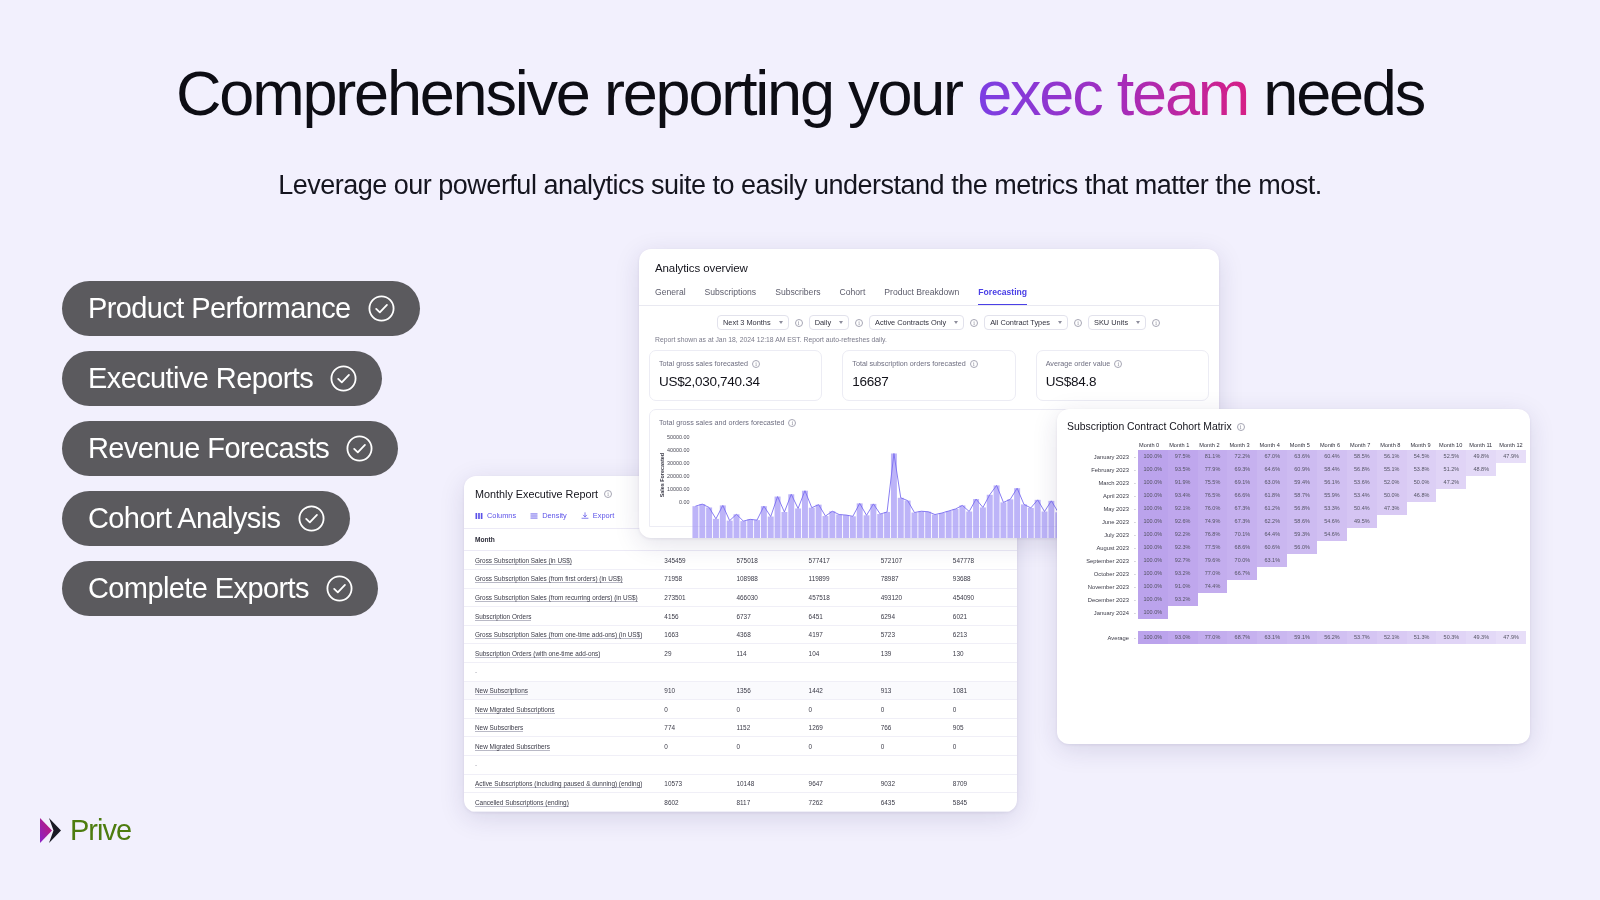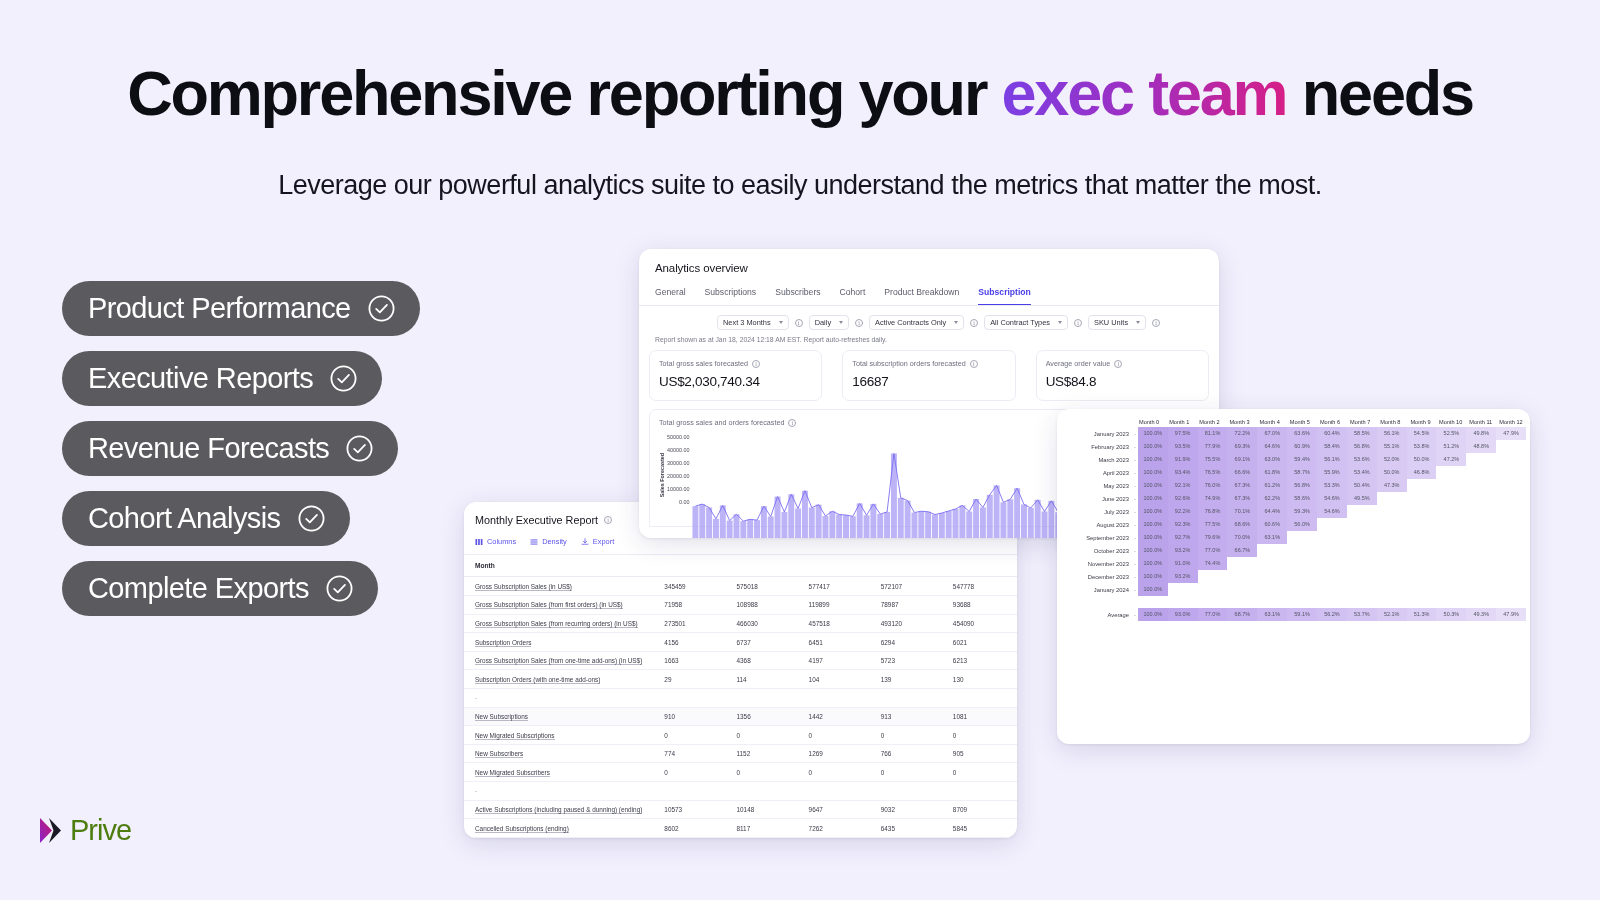--- a/index.html
+++ b/index.html
@@ -9,21 +9,21 @@
     font-family:"Liberation Sans", sans-serif;
     overflow:hidden;
     position:relative;
   }
 
   
   .hero { position:absolute; top:0; left:0; width:1600px; text-align:center; }
   .hero-title {
     margin-top:60px;
     font-size:63px;
-    font-weight:700;
+    font-weight:400;
     letter-spacing:-2.2px;
     color:#0d0d14;
     line-height:1.05;
   }
   .grad {
     background:linear-gradient(90deg,#7b3fe4 0%,#a02ec0 48%,#d61f86 100%);
     -webkit-background-clip:text;
     background-clip:text;
     color:transparent;
     -webkit-text-fill-color:transparent;
@@ -103,21 +103,21 @@
   .co-head { display:flex; }
   .co-rowlabel { width:73px; text-align:right; padding-right:5px; flex:none; color:#3b3b47; font-size:5.8px; white-space:nowrap; }
   .co-cells { display:flex; flex:1; }
   .co-cell { flex:1; text-align:center; line-height:13px; height:13px; font-size:5.5px; color:#545463; }
   .co-head .co-cell { color:#2f2f3b; height:10px; line-height:10px; font-size:5.6px; }
   .co-row { display:flex; align-items:center; height:13px; }
   .co-dash { color:#9a9aa8; padding-right:2px; }
   .co-avg { margin-top:12px; }
 
   
-  #report-card { left:464px; top:502px; width:553px; height:336px; z-index:1; }
+  #report-card { left:464px; top:476px; width:553px; height:336px; z-index:1; }
   .mr-title { font-size:10.8px; color:#14141c; padding:12px 0 0 11px; display:flex; align-items:center; gap:6px; }
   .mr-toolbar { display:flex; gap:14px; padding:11px 0 8px 11px; font-size:7.4px; color:#5b51e8; align-items:center; border-bottom:1px solid #eceaf6; }
   .mr-tool { display:flex; align-items:center; gap:4px; }
   .mr-colhead { font-size:6.6px; font-weight:700; color:#2b2b38; padding:7px 0 7px 11px; border-bottom:1px solid #eceaf6; }
   .mr-table { width:100%; border-collapse:collapse; }
   .mr-table td { border-bottom:1px solid #f0eff7; font-size:6.4px; color:#3a3a47; height:18.6px; padding:0; vertical-align:middle; }
   .mr-table td.lbl { padding-left:11px; width:192px; }
   .mr-table td.lbl span { border-bottom:.5px solid #b9b9c6; }
   .mr-table td.num { padding-left:8px; width:72px; }
   .mr-table tr.spacer td { color:#9a9aa8; }
@@ -176,21 +176,21 @@
   </div>
 
 <div class="card" id="analytics-card">
   <div class="ao-title">Analytics overview</div>
   <div class="ao-tabs">
       <div class="ao-tab">General</div>
       <div class="ao-tab">Subscriptions</div>
       <div class="ao-tab">Subscribers</div>
       <div class="ao-tab">Cohort</div>
       <div class="ao-tab">Product Breakdown</div>
-      <div class="ao-tab active">Subscription</div>
+      <div class="ao-tab active">Forecasting</div>
     </div>
   <div class="ao-filters">
       <div class="sel">
         <span>Next 3 Months</span>
         <div class="caret"></div>
       </div>
       <span class="info-ic">i</span>
       <div class="sel">
         <span>Daily</span>
         <div class="caret"></div>
@@ -480,20 +480,24 @@
           <td class="num">8117</td>
           <td class="num">7262</td>
           <td class="num">6435</td>
           <td class="num">5845</td>
         </tr>
       </tbody>
   </table>
 </div>
 
 <div class="card" id="cohort-card">
+  <div class="co-title">
+    <span>Subscription Contract Cohort Matrix</span>
+    <span class="info-ic">i</span>
+  </div>
   <div class="co-grid">
     <div class="co-head">
       <div class="co-rowlabel"></div>
       <div class="co-cells" id="cohort-head-cells">
           <div class="co-cell">Month 0</div>
           <div class="co-cell">Month 1</div>
           <div class="co-cell">Month 2</div>
           <div class="co-cell">Month 3</div>
           <div class="co-cell">Month 4</div>
           <div class="co-cell">Month 5</div>

